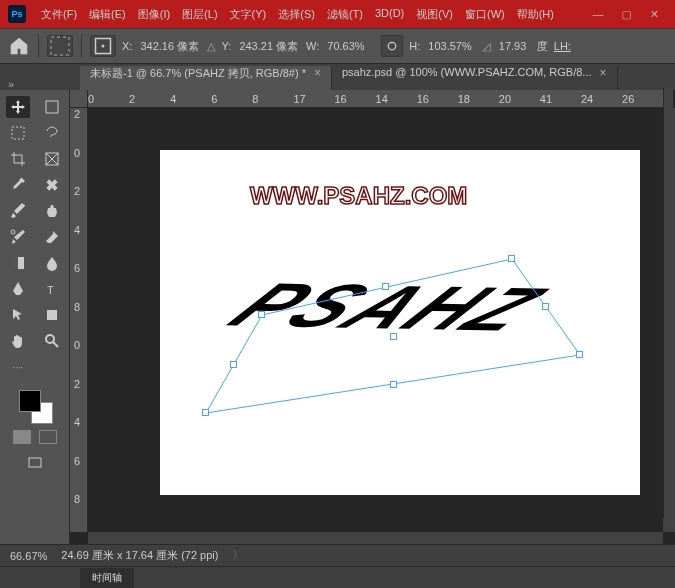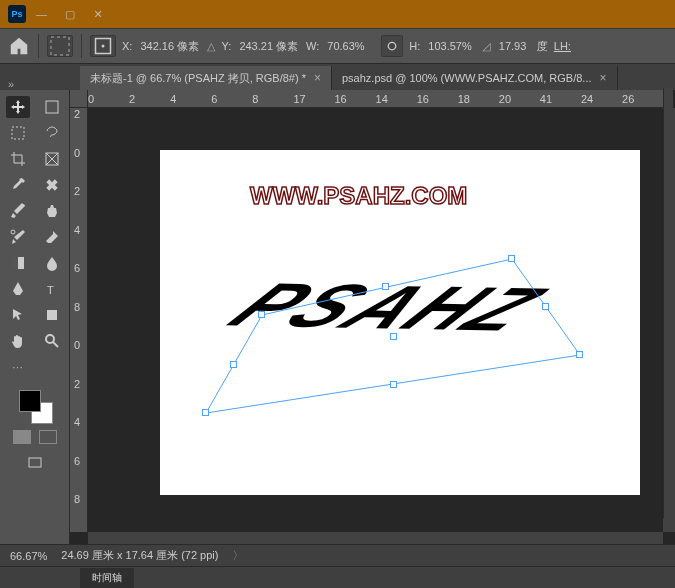--- a/index.html
+++ b/index.html
@@ -1,32 +1,32 @@
 <!DOCTYPE html>
 <html><head>
 <meta charset="utf-8">
 <style>
 *{margin:0;padding:0;box-sizing:border-box;font-family:"Microsoft YaHei",Arial,sans-serif;font-size:11px;color:#ccc;user-select:none}
 body{background:#535353;width:675px;height:588px;overflow:hidden}
-.titlebar{height:28px;background:#a16207;display:flex;align-items:center;padding:0 8px}
+.titlebar{height:28px;background:#b91c1c;display:flex;align-items:center;padding:0 8px}
 .titlebar .ps-icon{width:18px;height:18px;background:#001e36;border-radius:3px;display:flex;align-items:center;justify-content:center;color:#31a8ff;font-weight:bold;font-size:9px;margin-right:10px}
 .menu{display:flex;gap:2px;flex:1}
 .menu span{padding:4px 5px;cursor:default}
 .win-controls{display:flex;gap:18px;padding-right:8px;color:#ccc;font-size:13px}
 .win-controls span{opacity:.8}
 .optbar{height:36px;background:#535353;border-top:1px solid #383838;border-bottom:1px solid #2a2a2a;display:flex;align-items:center;padding:0 8px;gap:6px}
 .optbar .home{width:22px;height:22px;display:flex;align-items:center;justify-content:center}
 .optbar .sep{width:1px;height:24px;background:#383838;margin:0 2px}
 .optbar .btn{width:26px;height:22px;border:1px solid #383838;border-radius:2px;display:flex;align-items:center;justify-content:center;background:#454545}
 .optbar .lbl{color:#ccc}
 .optbar .val{background:none;min-width:50px;padding:2px 2px;text-align:left}
 .optbar .link{width:22px;height:22px;border:1px solid #383838;border-radius:2px;display:flex;align-items:center;justify-content:center;background:#454545}
 .tabbar{height:26px;background:#3f3f3f;display:flex;align-items:flex-end;padding-left:80px}
 .tabbar .dd{position:absolute;left:8px;margin-top:-20px;width:14px;height:12px;color:#aaa}
-.tab{height:24px;background:#535353;padding:0 10px;display:flex;align-items:center;gap:8px;border-right:1px solid #2a2a2a;font-size:11px}
+.tab{height:24px;background:#535353;padding:0 10px;display:flex;align-items:flex-start;gap:8px;border-right:1px solid #2a2a2a;font-size:11px}
 .tab.inactive{background:#3f3f3f;color:#aaa}
 .tab .x{color:#aaa;font-size:12px}
 .workspace{display:flex;height:calc(588px - 28px - 36px - 26px - 22px - 22px)}
 .tool{width:24px;height:22px;display:flex;align-items:center;justify-content:center;border-radius:2px}
 .tool.active{background:#2a2a2a}
 .tools-dual{width:70px;background:#535353;border-right:1px solid #2a2a2a;display:flex;flex-direction:column;padding-top:4px}
 .tools-dual .trow{display:flex;justify-content:center;gap:10px;height:26px;align-items:center}
 .tool svg{width:16px;height:16px}
 .swatches{margin-top:6px;position:relative;width:40px;height:40px;align-self:center}
 .sw-fg{position:absolute;left:4px;top:4px;width:22px;height:22px;background:#000;border:1px solid #888}
@@ -51,20 +51,33 @@
 .statusbar .chev{color:#888}
 .panelbar{height:22px;background:#3f3f3f;display:flex;align-items:center;padding-left:80px;border-top:1px solid #2a2a2a}
 .paneltab{background:#2f2f2f;padding:3px 12px;font-size:10px;color:#ddd}
 .sidepanel{position:absolute;right:2px;top:88px;width:10px;height:430px;background:#424242;border-left:1px solid #2a2a2a}
 </style>
 </head>
 <body>
 
 <div class="titlebar">
   <div class="ps-icon">Ps</div>
+  <div class="menu">
+    <span>文件(F)</span>
+    <span>编辑(E)</span>
+    <span>图像(I)</span>
+    <span>图层(L)</span>
+    <span>文字(Y)</span>
+    <span>选择(S)</span>
+    <span>滤镜(T)</span>
+    <span>3D(D)</span>
+    <span>视图(V)</span>
+    <span>窗口(W)</span>
+    <span>帮助(H)</span>
+  </div>
   <div class="win-controls">
     <span>—</span>
     <span>▢</span>
     <span>✕</span>
   </div>
 </div>
 
 <div class="optbar">
   <div class="home">
       <svg viewBox="0 0 16 16">

